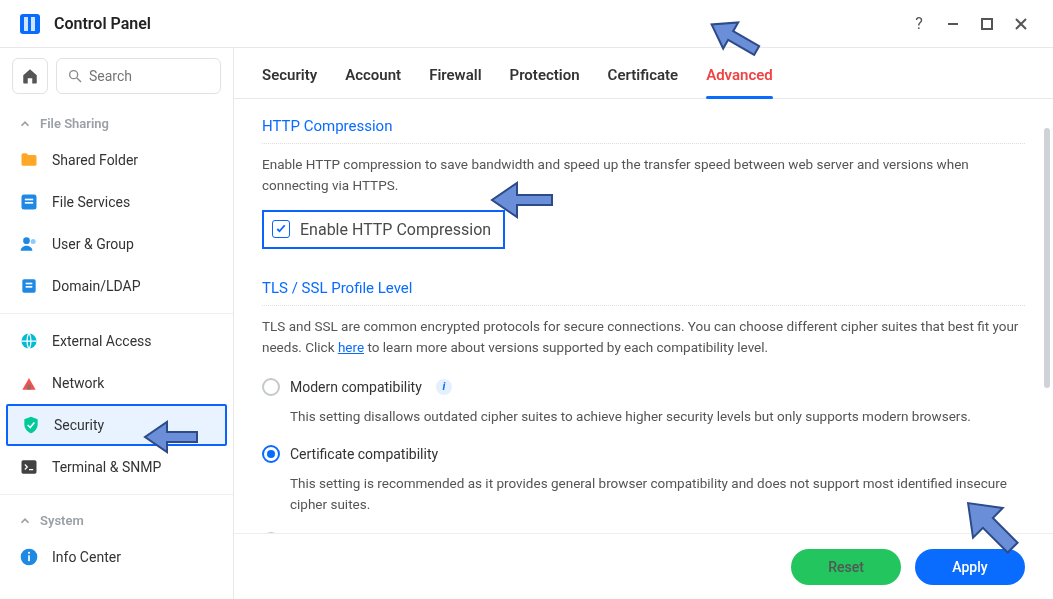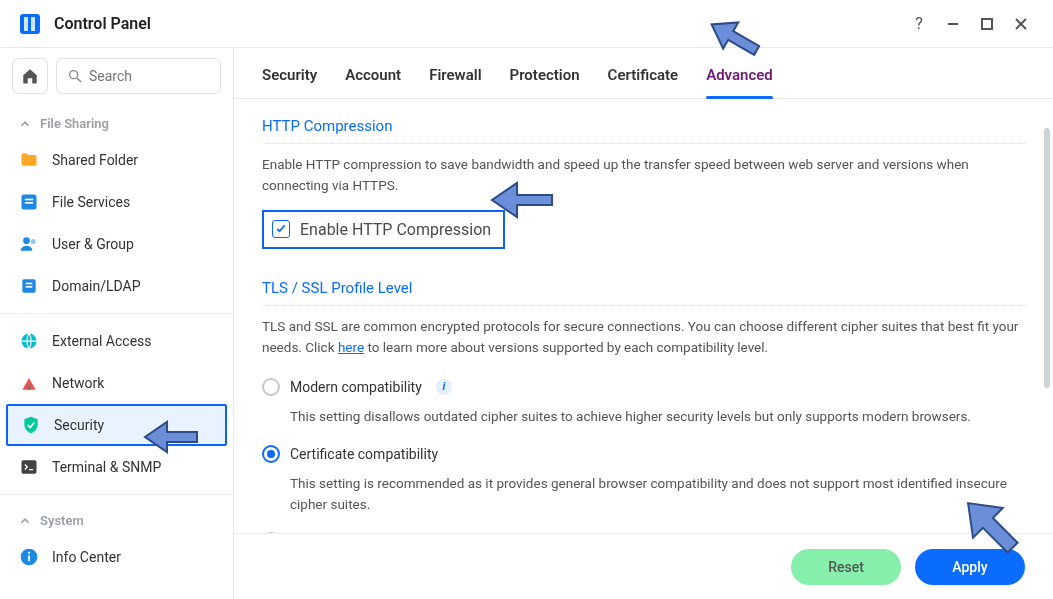--- a/index.html
+++ b/index.html
@@ -19,40 +19,40 @@
 .search-wrap svg { margin-right:6px; flex-shrink:0; }
 .section-head { display:flex; align-items:center; gap:8px; padding: 8px 18px; color:#9aa0a6; font-size:13px; font-weight:600; cursor:pointer; margin-top:4px; }
 .section-head svg { width:14px; height:14px; }
 .nav-item { display:flex; align-items:center; gap:12px; padding: 10px 18px; font-size:14px; color:#333; cursor:pointer; position:relative; }
 .nav-item .icon-slot { width:22px; height:22px; display:flex; align-items:center; justify-content:center; }
 .nav-item.selected { background:#e9f3ff; border:2px solid #0a62ff; border-radius:2px; margin:0 6px; padding:8px 12px; }
 .divider { height:1px; background:#eee; margin:6px 0; }
 .main { flex:1; display:flex; flex-direction:column; min-width:0; position:relative; }
 .tabs { display:flex; gap:28px; padding: 18px 28px 0; border-bottom:1px solid #e8e8e8; }
 .tab { font-size:15px; font-weight:600; color:#333; padding-bottom:14px; cursor:pointer; position:relative; }
-.tab.active { color:#701a75; }
+.tab.active { color:#ef4444; }
 .tab.active::after { content:""; position:absolute; left:0; right:0; bottom:-1px; height:3px; background:#0a6cff; border-radius:2px; }
 .content { flex:1; overflow:auto; padding: 18px 28px 80px; color:#4a4a4a; }
 .group-title { color:#0a6cff; font-size:15px; font-weight:400; padding-bottom:8px; border-bottom:1px dotted #ddd; margin-bottom:10px; }
 .desc { font-size:13.5px; line-height:1.55; color:#555; margin-bottom:14px; }
 .checkbox-row { display:inline-flex; align-items:center; gap:10px; border:2px solid #0a62ff; padding:8px 12px 8px 8px; border-radius:0; }
 .cb { width:18px; height:18px; border:1px solid #0a62ff; border-radius:3px; display:flex; align-items:center; justify-content:center; color:#0a6cff; }
 .section-gap { height:24px; }
 .group2 { margin-top:6px; }
 .link { color:#0a6cff; text-decoration:underline; cursor:pointer; }
 .radio-block { margin-top:14px; }
 .radio-row { display:flex; align-items:center; gap:10px; font-size:14px; color:#333; padding:6px 0; }
 .radio { width:18px; height:18px; border:2px solid #c5c9cc; border-radius:50%; display:flex; align-items:center; justify-content:center; }
 .radio.checked { border-color:#0a6cff; }
 .radio.checked::after { content:""; width:8px; height:8px; background:#0a6cff; border-radius:50%; }
 .radio-desc { font-size:13.5px; color:#555; line-height:1.55; margin:4px 0 12px 28px; }
 .info-badge { width:16px; height:16px; border-radius:50%; background:#e5f0ff; color:#0a6cff; font-size:11px; display:inline-flex; align-items:center; justify-content:center; font-style:italic; font-weight:bold; margin-left:4px; }
 .footer { position:absolute; bottom:0; left:0; right:0; height:66px; border-top:1px solid #eee; background:#fff; display:flex; align-items:center; justify-content:flex-end; gap:14px; padding:0 28px; }
 .btn { min-width:110px; height:36px; border-radius:18px; font-size:14px; font-weight:500; border:none; cursor:pointer; }
-.btn.secondary { background:#86efac; color:#555; }
+.btn.secondary { background:#22c55e; color:#555; }
 .btn.primary { background:#0a6cff; color:#fff; }
 .scroll-ind { position:absolute; top:80px; right:3px; width:6px; height:260px; background:#cfd3d7; border-radius:3px; }
 .arrow { position:absolute; pointer-events:none; }
 </style>
 </head>
 <body>
 
 <div class="window">
   <div class="titlebar">
     <span class="app-icon">

